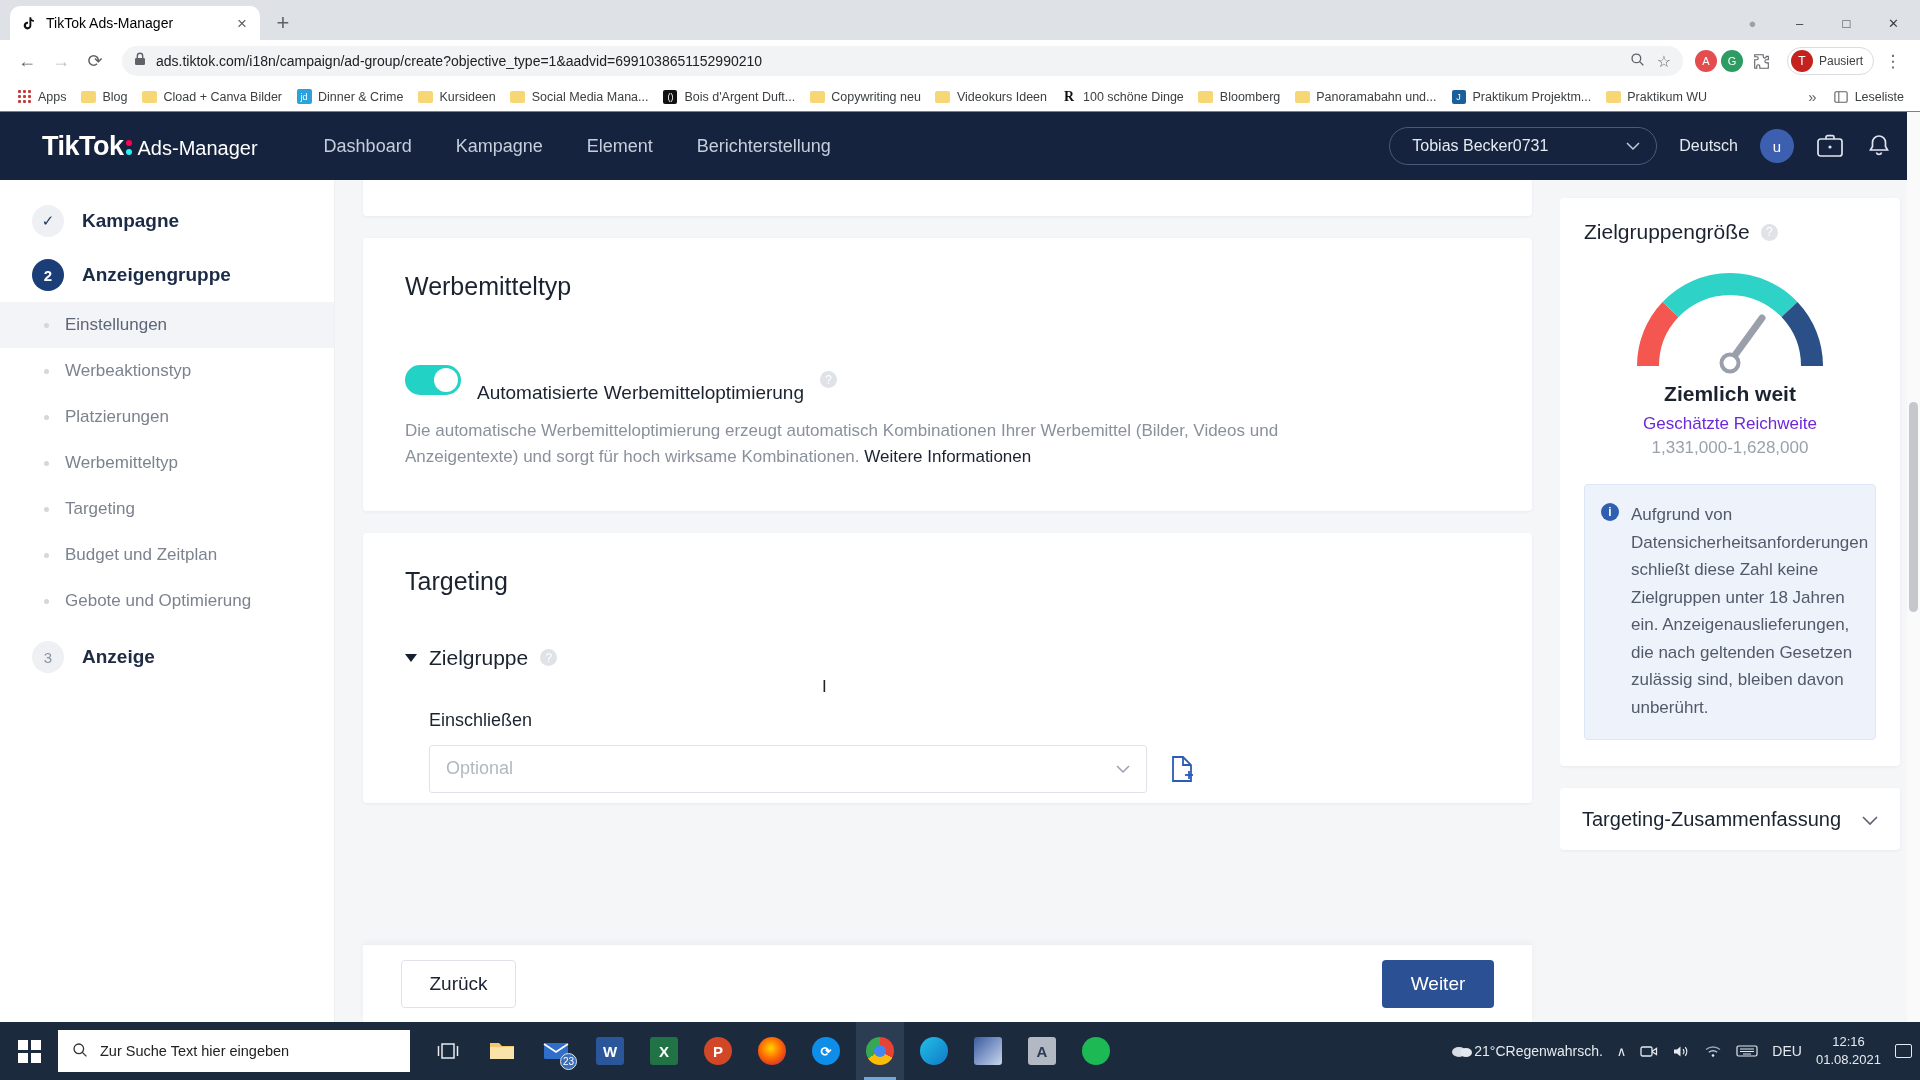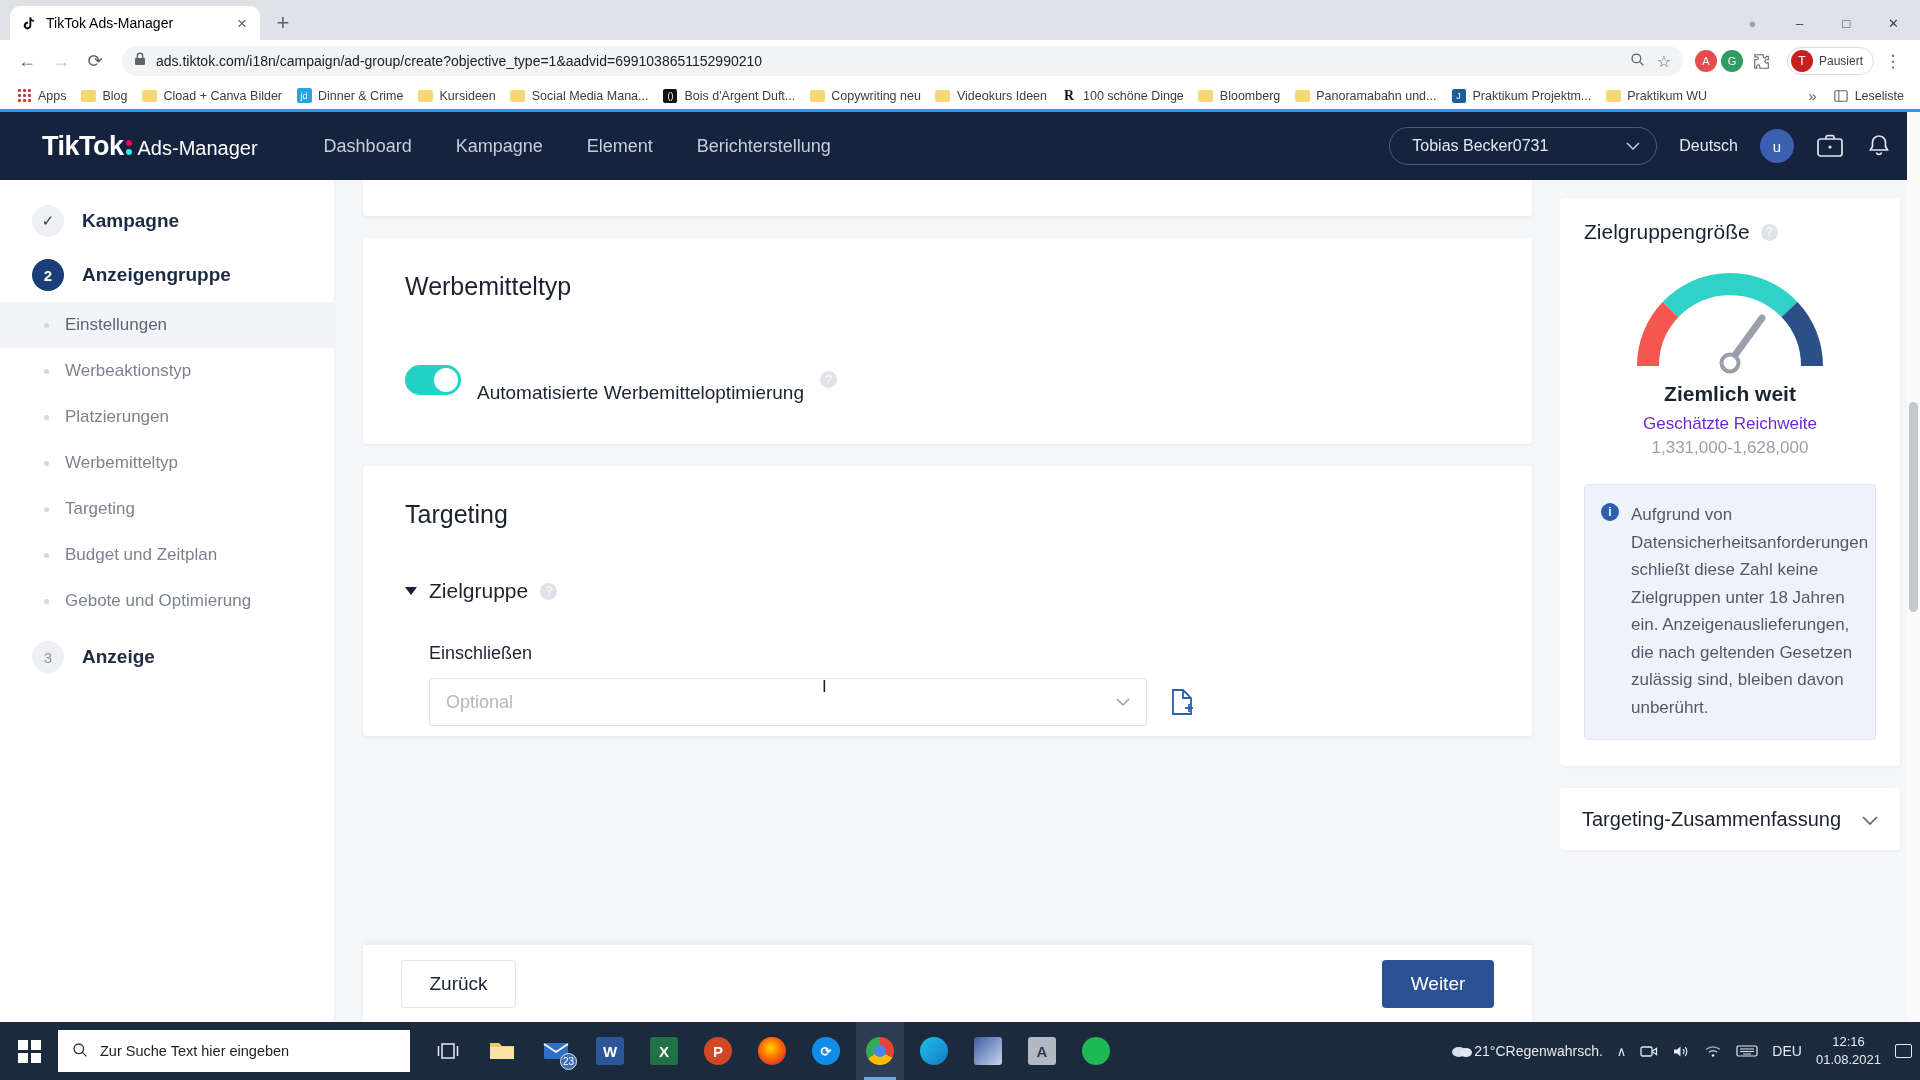--- a/index.html
+++ b/index.html
@@ -34,21 +34,21 @@
   .omni-url { font-size: 14px; color: #202124; white-space: nowrap; overflow: hidden; }
   .omni-right { margin-left: auto; display: flex; align-items: center; gap: 12px; color: #5f6368; }
   .profile-chip {
     display: flex; align-items: center; gap: 6px; background: #fff; border: 1px solid #dadce0;
     border-radius: 15px; height: 28px; padding: 0 10px 0 3px; margin-left: 6px; cursor: pointer;
   }
   .profile-av { width: 22px; height: 22px; border-radius: 50%; background: #c5221f; color: #fff; font-size: 12px; display: flex; align-items: center; justify-content: center; }
   .profile-label { font-size: 12px; color: #3c4043; white-space: nowrap; }
   .ext-ico { width: 22px; height: 22px; border-radius: 50%; display:flex; align-items:center; justify-content:center; font-size:11px; color:#fff; }
 
-  .bookmarks { height: 30px; background: #fff; display: flex; align-items: center; padding: 0 10px; gap: 2px; border-bottom: 3px solid #0ea5e9; }
+  .bookmarks { height: 30px; background: #fff; display: flex; align-items: center; padding: 0 10px; gap: 2px; border-bottom: 1px solid #0ea5e9; }
   .bm { display: flex; align-items: center; gap: 6px; padding: 3px 6px; border-radius: 4px; cursor: pointer; white-space: nowrap; }
   .bm-label { font-size: 12.5px; color: #3c4043; }
   .bm-ico { width: 16px; height: 16px; flex: 0 0 16px; display:flex; align-items:center; justify-content:center; }
   .folder { width: 15px; height: 12px; background: #f7d774; border-radius: 2px; }
   .bm-right { margin-left: auto; display: flex; align-items: center; gap: 10px; }
   .grid-ico { display: grid; grid-template-columns: repeat(3,3px); grid-template-rows: repeat(3,3px); gap: 2px; }
   .grid-ico i { background: #c73a3a; width: 3px; height: 3px; border-radius: 1px; display:block; }
 
   
   .page { flex: 1; background: #fff; overflow: hidden; position: relative; display: flex; flex-direction: column; }
@@ -443,20 +443,24 @@
           <h2 class="sec-title">Werbemitteltyp</h2>
 
           <div class="toggle-row">
             <div class="toggle">
                 <span class="knob"></span>
               </div>
             <span class="toggle-label">Automatisierte Werbemitteloptimierung</span>
             <span class="qmark">?</span>
           </div>
 
+          <p class="helptext">
+            <span>Die automatische Werbemitteloptimierung erzeugt automatisch Kombinationen Ihrer Werbemittel (Bilder, Videos und Anzeigentexte) und sorgt für hoch wirksame Kombinationen.</span>
+            <a>Weitere Informationen</a>
+          </p>
           <span class="cursor-ibeam" style="left:487px;top:497px">I</span>
         </section>
 
         <section class="card card-targeting">
           <h2 class="sec-title">Targeting</h2>
 
           <div class="zg-row">
             <span class="caret"></span>
             <span class="zg-title">Zielgruppe</span>
             <span class="qmark">?</span>

